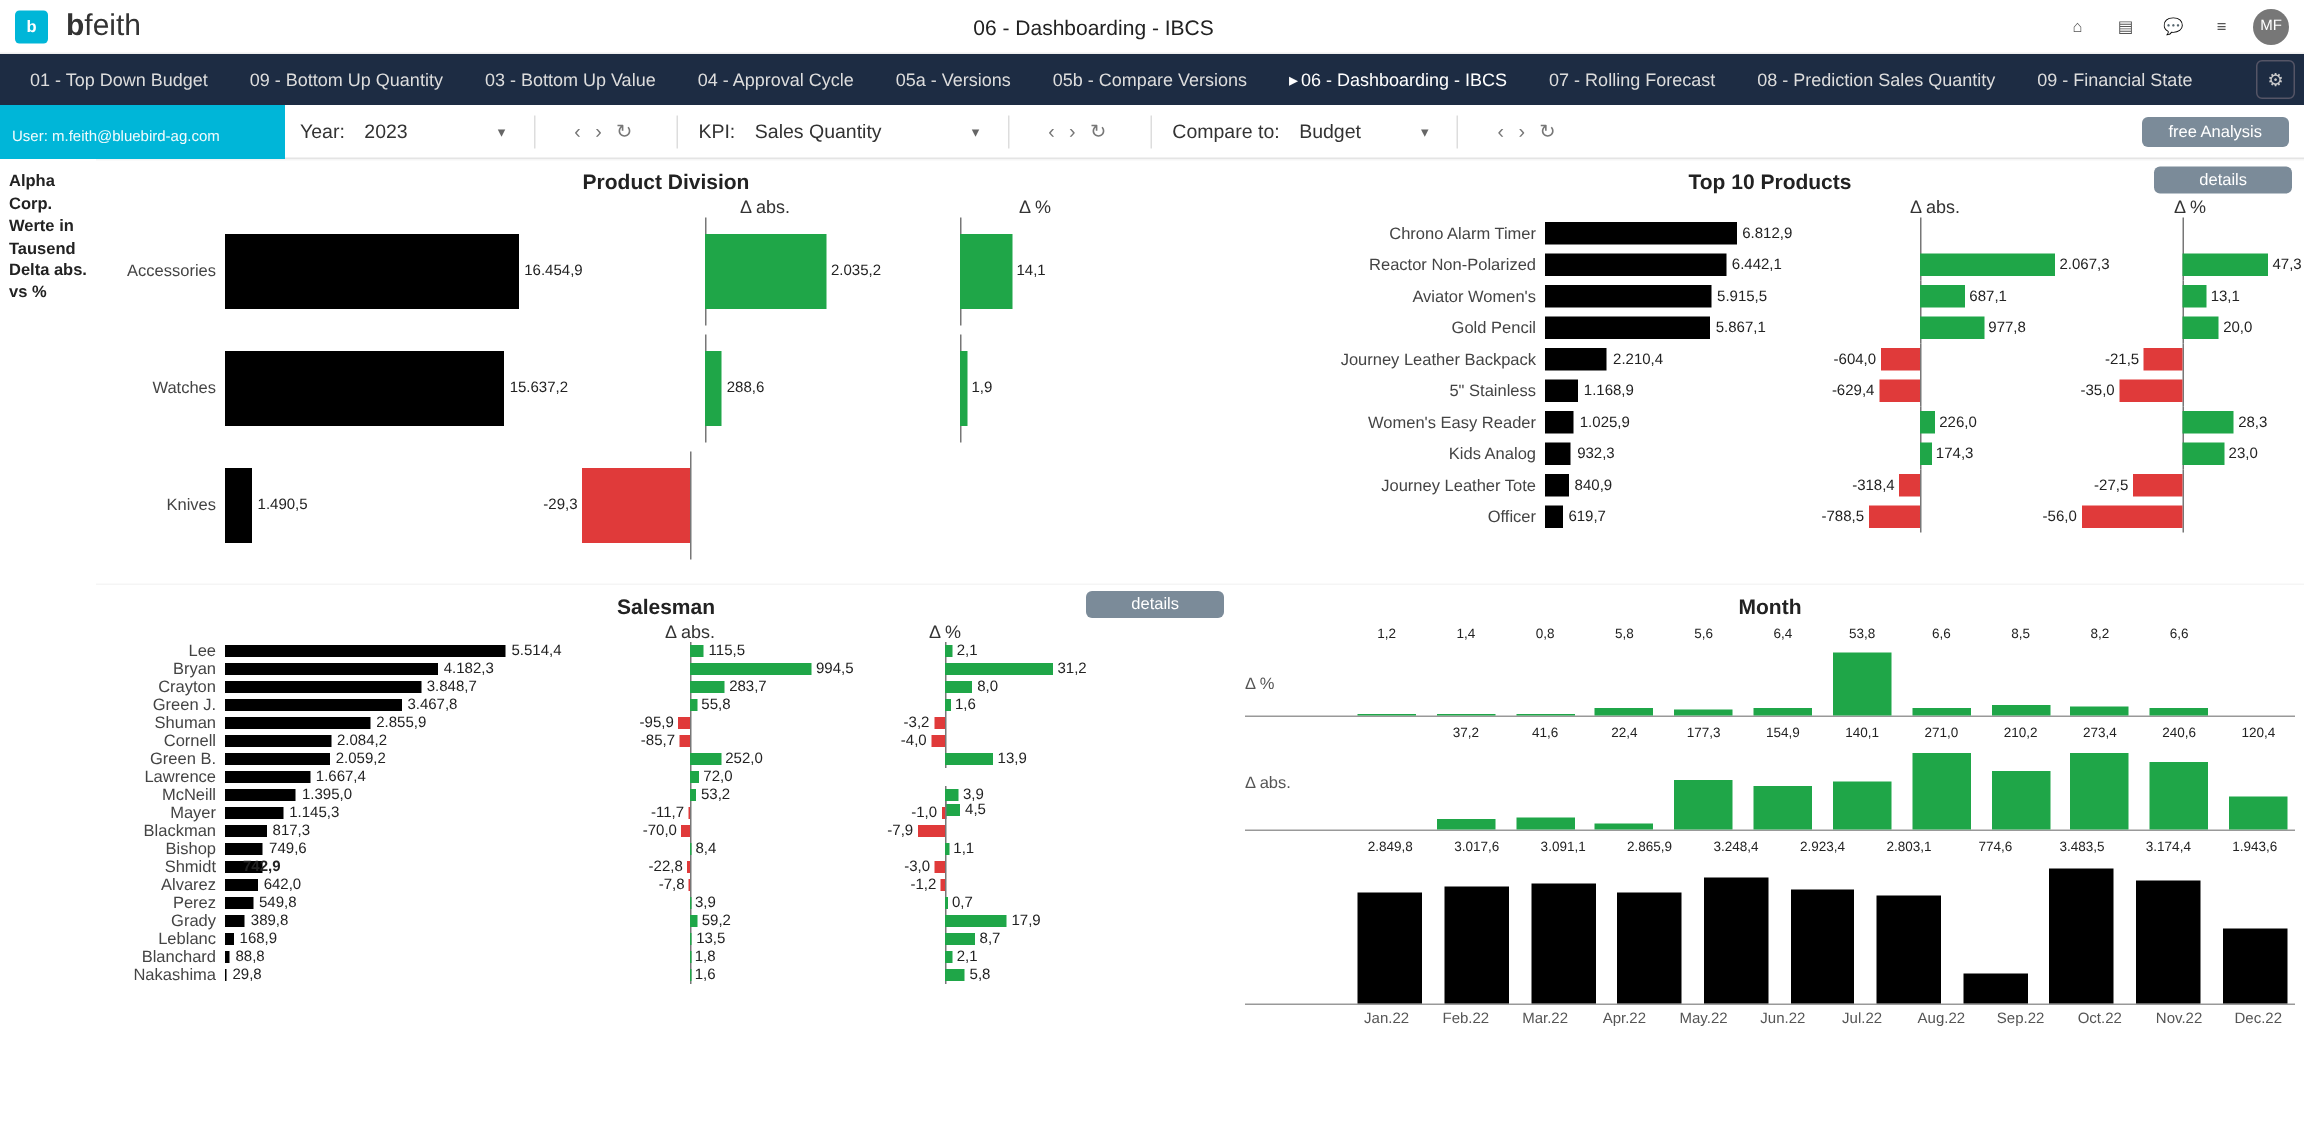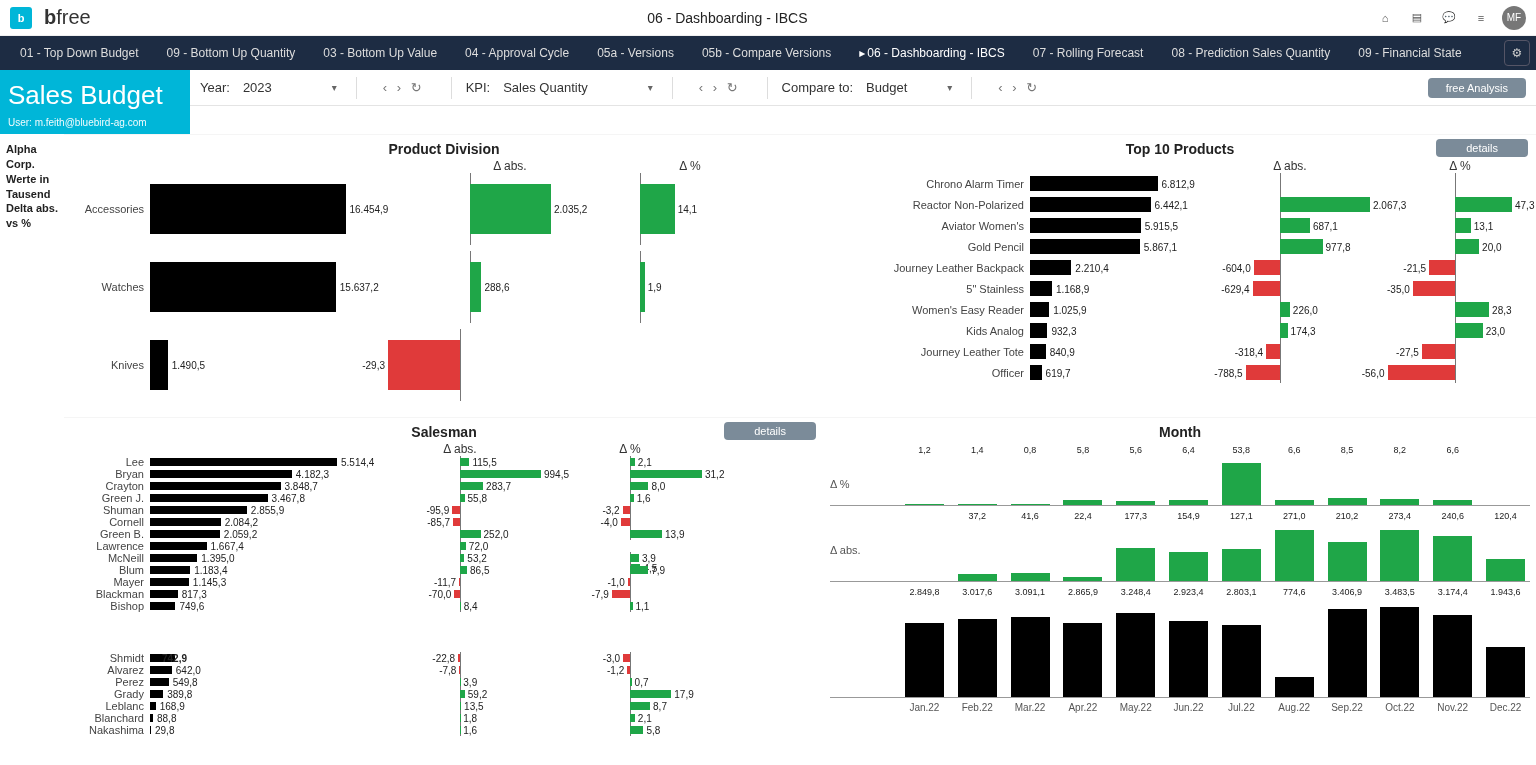--- a/index.html
+++ b/index.html
@@ -59,21 +59,21 @@
   .mbar.g{background:#1fa648;}
   .mzone{position:relative;height:60px;display:flex;align-items:flex-end;justify-content:center;}
   .mval{font-size:9px;}
   .mrowlbl{position:absolute;left:0;font-size:11px;color:#555;}
 </style>
 </head>
 <body>
 
 <div class="appbar">
   <div class="logo-sq">b</div>
-  <div class="logo-word"><b>b</b><span>free</span></div>
+  <div class="logo-word"><b>b</b><span>feith</span></div>
   <div class="title">06 - Dashboarding - IBCS</div>
   <div class="ico">⌂</div>
   <div class="ico">▤</div>
   <div class="ico">💬</div>
   <div class="ico">≡</div>
   <div class="avatar">MF</div>
 </div>
 
 <div class="tabs" id="tabs">
     <div class="tab">01 - Top Down Budget</div>
@@ -84,21 +84,20 @@
     <div class="tab">05b - Compare Versions</div>
     <div class="tab active">06 - Dashboarding - IBCS</div>
     <div class="tab">07 - Rolling Forecast</div>
     <div class="tab">08 - Prediction Sales Quantity</div>
     <div class="tab">09 - Financial State</div>
     <div class="gear">⚙</div>
   </div>
 
 <div class="grid">
   <div class="sidetitle">
-    <h1>Sales Budget</h1>
     <div class="user">User: m.feith@bluebird-ag.com</div>
   </div>
   <div class="filters">
     <span>Year:</span>
     <span class="sel">
         <span>2023</span>
         <span class="caret">▾</span>
       </span>
     <span class="sep"></span>
       <span class="nav-arrows">‹ › ↻</span>
@@ -525,37 +524,20 @@
                 <div class="bar g" style="left: 50%; width: 4.33303px;"></div>
                 <div class="val" style="left: calc(50% + 7.33303px);">53,2</div>
               </div>
               <div class="bararea" style="width: 160px;">
                 <div class="axis"></div>
                 <div class="bar g" style="left: 50%; width: 9px;"></div>
                 <div class="val" style="left: calc(50% + 12px);">3,9</div>
               </div>
             </div>
             <div class="row" style="height: 12px;">
-              <div class="lbl" style="width: 80px;">Blum</div>
-              <div class="bararea" style="width: 220px;">
-                <div class="bar" style="left: 0px; width: 40.1305px;"></div>
-                <div class="val" style="left: 44.1305px;">1.183,4</div>
-              </div>
-              <div class="bararea" style="width: 180px;">
-                <div class="axis"></div>
-                <div class="bar g" style="left: 50%; width: 7.04525px;"></div>
-                <div class="val" style="left: calc(50% + 10.0452px);">86,5</div>
-              </div>
-              <div class="bararea" style="width: 160px;">
-                <div class="axis"></div>
-                <div class="bar g" style="left: 50%; width: 18.2308px;"></div>
-                <div class="val" style="left: calc(50% + 21.2308px);">7,9</div>
-              </div>
-            </div>
-            <div class="row" style="height: 12px;">
               <div class="lbl" style="width: 80px;">Mayer</div>
               <div class="bararea" style="width: 220px;">
                 <div class="bar" style="left: 0px; width: 38.8385px;"></div>
                 <div class="val" style="left: 42.8385px;">1.145,3</div>
               </div>
               <div class="bararea" style="width: 180px;">
                 <div class="axis"></div>
                 <div class="bar r" style="right: 50%; width: 0.952941px;"></div>
                 <div class="val" style="right: calc(50% + 3.95294px);">-11,7</div>
               </div>
@@ -592,21 +574,21 @@
                 <div class="axis"></div>
                 <div class="bar g" style="left: 50%; width: 0.684163px;"></div>
                 <div class="val" style="left: calc(50% + 3.68416px);">8,4</div>
               </div>
               <div class="bararea" style="width: 160px;">
                 <div class="axis"></div>
                 <div class="bar g" style="left: 50%; width: 2.53846px;"></div>
                 <div class="val" style="left: calc(50% + 5.53846px);">1,1</div>
               </div>
             </div>
-            <div class="row" style="height: 12px; margin-top: 40px;">
+            <div class="row" style="height: 12px;">
               <div class="lbl" style="width: 80px;">Shmidt</div>
               <div class="bararea" style="width: 220px;">
                 <div class="bar" style="left: 0px; width: 25.1926px;"></div>
                 <div class="val" style="left: 12px; font-weight: bold;">742,9</div>
               </div>
               <div class="bararea" style="width: 180px;">
                 <div class="axis"></div>
                 <div class="bar r" style="right: 50%; width: 1.85701px;"></div>
                 <div class="val" style="right: calc(50% + 4.85701px);">-22,8</div>
               </div>
@@ -827,21 +809,21 @@
                   <div class="mbar g" style="height: 33.0735px;"></div>
                 </div>
               </div>
               <div class="mcol">
                 <div class="mval">154,9</div>
                 <div class="mzone" style="height: 60px;">
                   <div class="mbar g" style="height: 28.895px;"></div>
                 </div>
               </div>
               <div class="mcol">
-                <div class="mval">127,1</div>
+                <div class="mval">140,1</div>
                 <div class="mzone" style="height: 60px;">
                   <div class="mbar g" style="height: 31.5252px;"></div>
                 </div>
               </div>
               <div class="mcol">
                 <div class="mval">271,0</div>
                 <div class="mzone" style="height: 60px;">
                   <div class="mbar g" style="height: 50.5523px;"></div>
                 </div>
               </div>
@@ -912,26 +894,20 @@
               <div class="mcol">
                 <div class="mval">2.803,1</div>
                 <div class="mzone" style="height: 100px;">
                   <div class="mbar" style="height: 72.4211px;"></div>
                 </div>
               </div>
               <div class="mcol">
                 <div class="mval">774,6</div>
                 <div class="mzone" style="height: 100px;">
                   <div class="mbar" style="height: 20.0126px;"></div>
-                </div>
-              </div>
-              <div class="mcol">
-                <div class="mval">3.406,9</div>
-                <div class="mzone" style="height: 100px;">
-                  <div class="mbar" style="height: 88.021px;"></div>
                 </div>
               </div>
               <div class="mcol">
                 <div class="mval">3.483,5</div>
                 <div class="mzone" style="height: 100px;">
                   <div class="mbar" style="height: 90px;"></div>
                 </div>
               </div>
               <div class="mcol">
                 <div class="mval">3.174,4</div>

